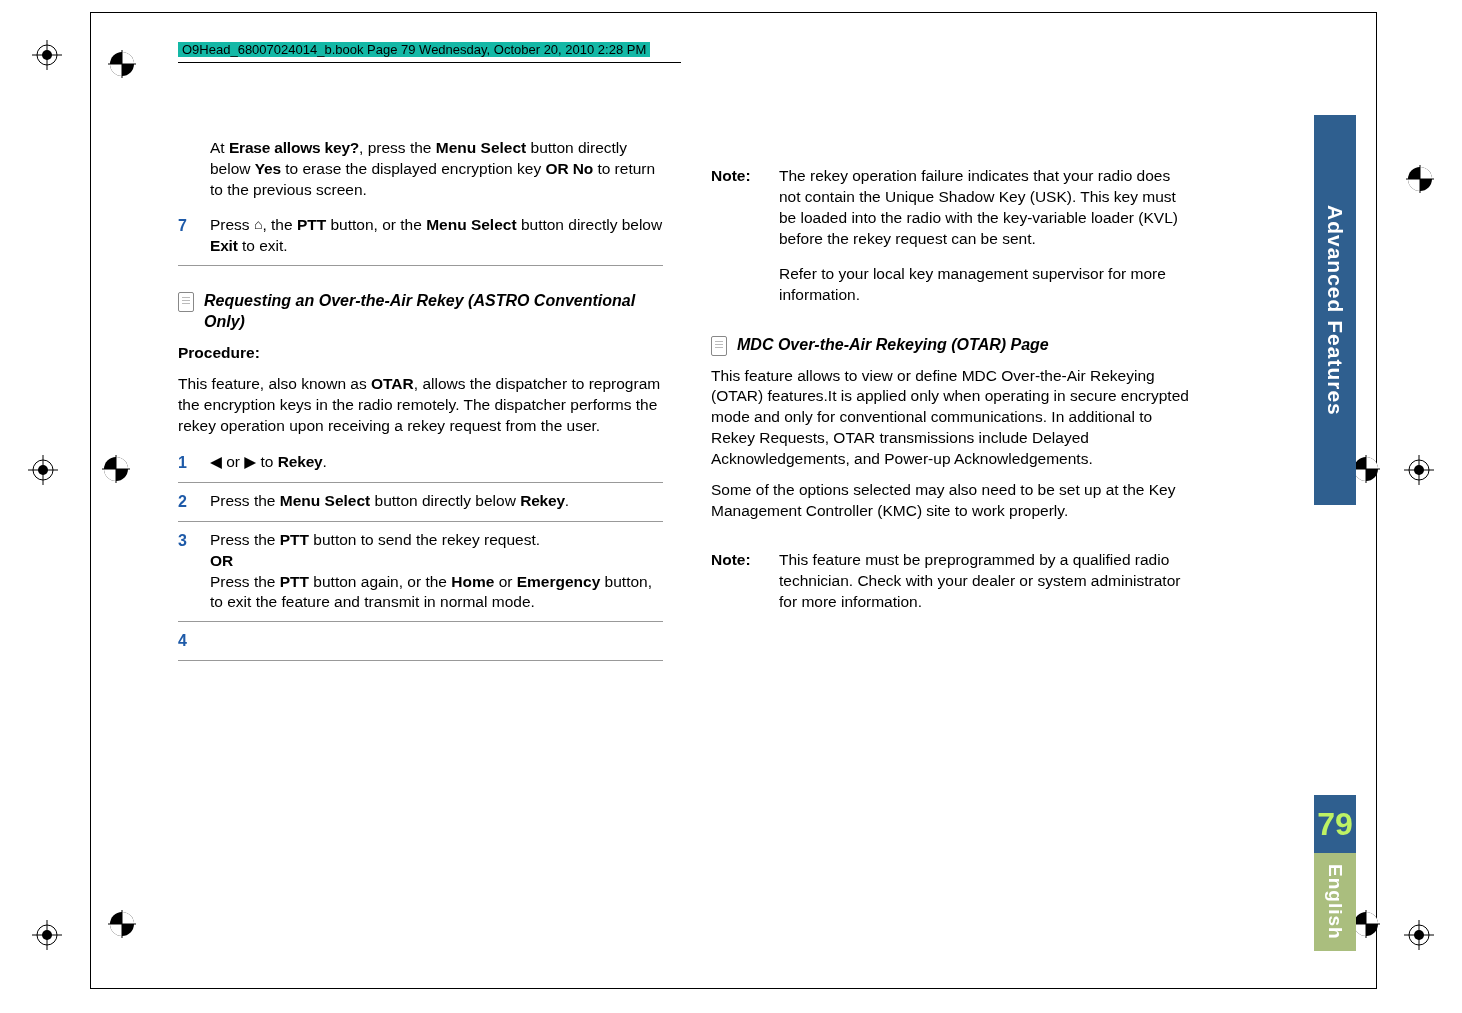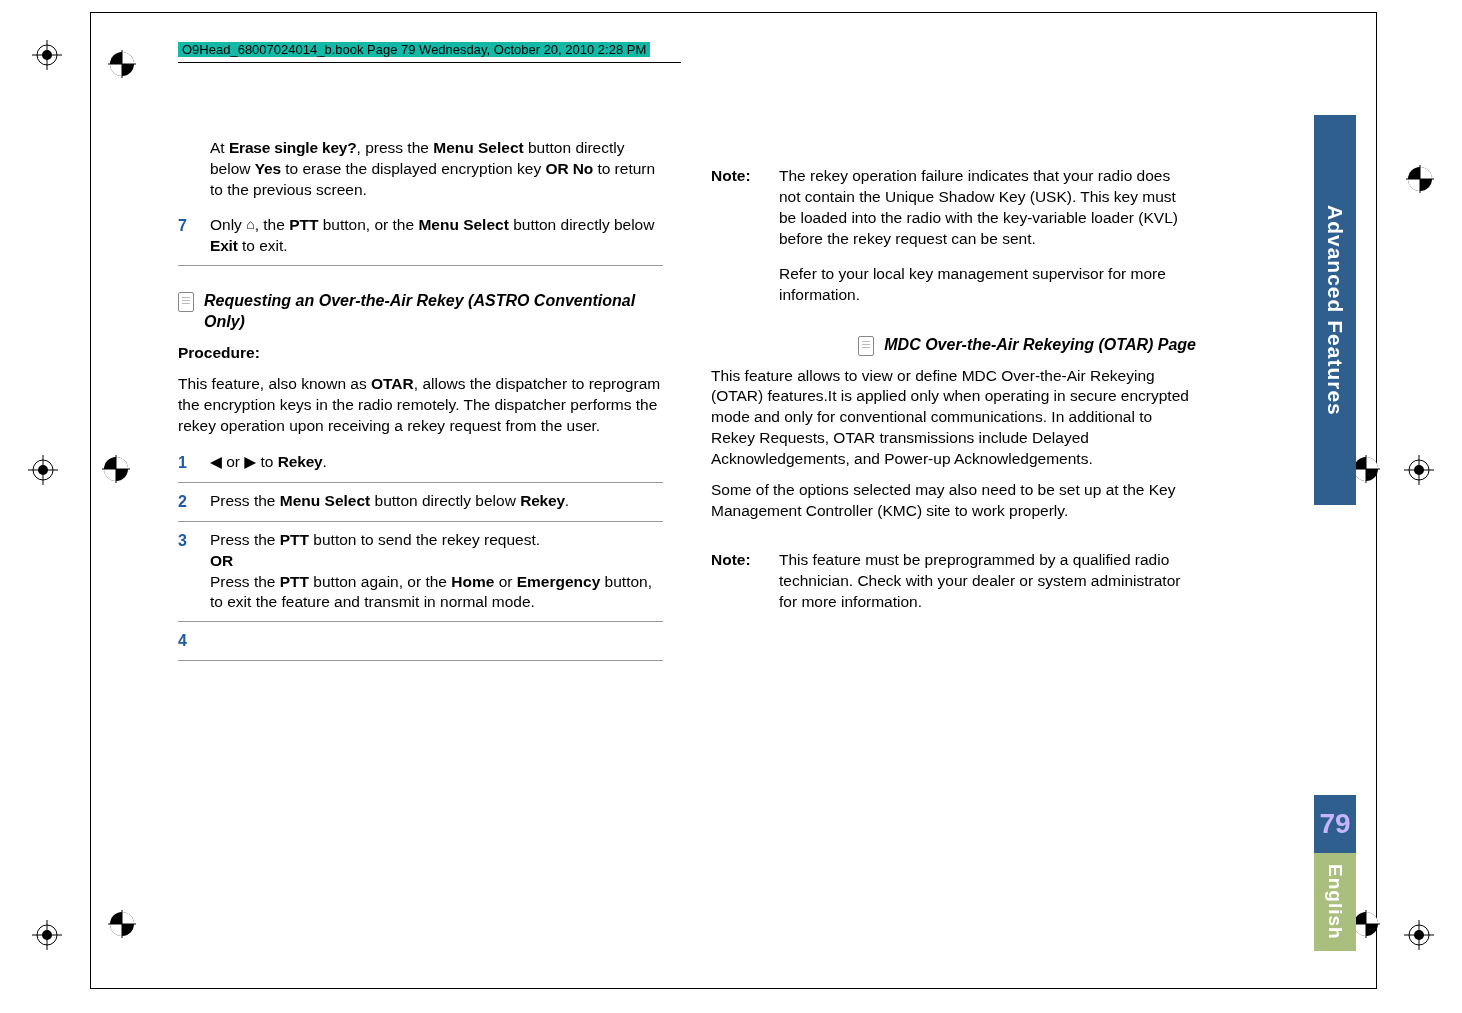--- a/index.html
+++ b/index.html
@@ -85,21 +85,20 @@
   .step-body { flex: 1; }
   .rule {
     border-top: 1px solid #999;
     margin: 2px 0 2px 0;
   }
   .section-head {
     display: flex;
     align-items: flex-start;
     gap: 10px;
     margin: 24px 0 10px 0;
-    justify-content: flex-end;
   }
   .doc-icon {
     width: 14px;
     height: 18px;
     border: 1px solid #888;
     border-radius: 2px;
     flex-shrink: 0;
     position: relative;
     margin-top: 2px;
   }
@@ -147,23 +146,23 @@
     display: flex;
     align-items: center;
     justify-content: center;
     letter-spacing: 1px;
   }
   .tab-gap { height: 290px; }
   .tab-num {
     width: 42px;
     height: 58px;
     background: #2f5f8f;
-    color: #c4b5fd;
-    font-weight: bold;
-    font-size: 28px;
+    color: #bef264;
+    font-weight: bold;
+    font-size: 32px;
     display: flex;
     align-items: center;
     justify-content: center;
   }
   .tab-lang {
     width: 42px;
     height: 98px;
     background: #aabe7e;
     color: #fff;
     writing-mode: vertical-rl;
@@ -253,27 +252,27 @@
 <div class="reg-mark reg-bot-right2">
     <svg width="28" height="28">
       <use href="#rm2"></use>
     </svg>
   </div>
 
 <div class="content">
 
   <div class="col">
     <div class="indent-block">
-      <span>At </span><span class="code">Erase single key?</span><span>, press the </span><span class="bold">Menu Select</span><span> button directly below </span><span class="code">Yes</span><span> to erase the displayed encryption key </span><span class="bold">OR</span><span class="code"> No</span><span> to return to the previous screen.</span>
+      <span>At </span><span class="code">Erase allows key?</span><span>, press the </span><span class="bold">Menu Select</span><span> button directly below </span><span class="code">Yes</span><span> to erase the displayed encryption key </span><span class="bold">OR</span><span class="code"> No</span><span> to return to the previous screen.</span>
     </div>
 
     <div class="step-row">
       <div class="step-num">7</div>
       <div class="step-body">
-        <span>Only </span><span class="home-icon">⌂</span><span>, the </span><span class="bold">PTT</span><span> button, or the </span><span class="bold">Menu Select</span><span> button directly below </span><span class="code">Exit</span><span> to exit.</span>
+        <span>Press </span><span class="home-icon">⌂</span><span>, the </span><span class="bold">PTT</span><span> button, or the </span><span class="bold">Menu Select</span><span> button directly below </span><span class="code">Exit</span><span> to exit.</span>
       </div>
     </div>
     <div class="rule"></div>
 
     <div class="section-head">
       <div class="doc-icon"></div>
       <div class="section-title">Requesting an Over-the-Air Rekey (ASTRO Conventional Only)</div>
     </div>
 
     <div class="para bold">Procedure:</div>

